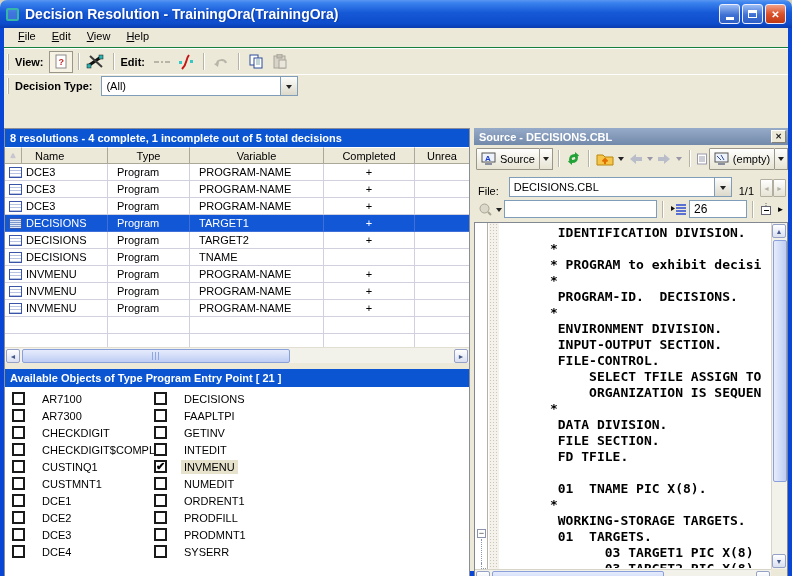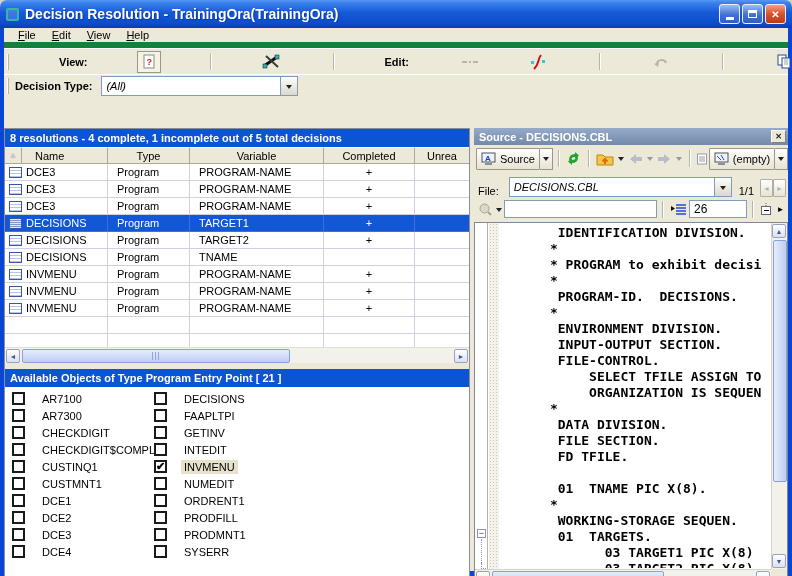--- a/index.html
+++ b/index.html
@@ -15,37 +15,37 @@
   .wbtn{width:21px;height:20px;border-radius:3px;border:1px solid #eef;display:flex;align-items:center;justify-content:center;
     background:linear-gradient(180deg,#9dbef5,#3f71d4 55%,#2e5fc6);color:#fff;font-weight:bold;font-size:10px;}
   .wbtn.min i{width:8px;height:3px;background:#fff;margin-top:9px;display:block;}
   .wbtn.max i{width:9px;height:8px;border:1px solid #fff;border-top:3px solid #fff;display:block;}
   .wbtn.close{background:linear-gradient(180deg,#f2a085,#da512a 50%,#bf3a14);}
 
   
   .body{height:548px;background:var(--chrome);border-left:4px solid var(--window-border);
     border-right:4px solid var(--window-border);border-bottom:5px solid var(--window-border);}
 
-  .menubar{height:20px;display:flex;align-items:center;padding-left:6px;border-bottom:6px solid #15803d;}
+  .menubar{height:20px;display:flex;padding-left:6px;border-bottom:1px solid #15803d;}
   .menu-item{display:inline-block;padding:2px 8px 3px 8px;}
   .menu-item::first-letter{text-decoration:underline;}
 
   .toolbar{display:flex;align-items:center;border-top:1px solid #fff;}
-  .tb1{height:26px;gap:44px;}
+  .tb1{height:26px;}
   .tb2{height:23px;}
   .grip{width:2px;height:16px;border-left:1px solid #fff;border-right:1px solid #b8b4a4;margin:0 4px 0 3px;}
   .vsep{width:1px;height:17px;background:#b8b4a4;box-shadow:1px 0 0 #fff;margin:0 5px;flex:none;}
   .tb-label{font-weight:bold;margin:0 5px 0 2px;white-space:nowrap;}
   .tbtn{height:22px;min-width:24px;display:flex;align-items:center;justify-content:center;border:1px solid transparent;flex:none;}
   .tbtn.active{background:#f6f2e4;border:1px solid #9a968a;}
   .arr{width:0;height:0;border:3px solid transparent;border-top:4px solid #222;margin-top:4px;}
   .arr.gray{border-top-color:#9a96a8;}
 
   .combo{height:20px;background:#fff;border:1px solid #7f9db9;display:flex;align-items:stretch;}
-  .combo .val{flex:1;display:flex;align-items:center;padding:8px 4px;white-space:nowrap;overflow:hidden;font-style:italic;}
+  .combo .val{flex:1;display:flex;align-items:center;padding:8px 4px;white-space:nowrap;overflow:hidden;}
   .combo .dropbtn{width:17px;border-left:1px solid #7f9db9;background:linear-gradient(180deg,#fdfdfb,#dcd9ca);display:flex;align-items:center;justify-content:center;}
   .dt-combo{width:197px;margin-left:4px;}
 
   
   .main{position:relative;height:474px;margin-top:29px;}
   .left-panel{position:absolute;left:0;top:2px;width:466px;bottom:2px;display:flex;flex-direction:column;border:1px solid #8a8e99;}
   .panel-header{height:18px;background:var(--header-blue);color:#fff;font-weight:bold;display:flex;align-items:center;padding:0 5px;flex:none;white-space:nowrap;overflow:hidden;}
 
   .grid-header{display:flex;height:17px;background:var(--chrome);flex:none;}
   .gh-cell{border-right:1px solid #aca899;border-bottom:1px solid #aca899;border-top:1px solid #fff;
@@ -606,21 +606,21 @@
               <div class="code-line">       FILE-CONTROL.</div>
               <div class="code-line">           SELECT TFILE ASSIGN TO</div>
               <div class="code-line">           ORGANIZATION IS SEQUEN</div>
               <div class="code-line">      *</div>
               <div class="code-line">       DATA DIVISION.</div>
               <div class="code-line">       FILE SECTION.</div>
               <div class="code-line">       FD TFILE.</div>
               <div class="code-line"> </div>
               <div class="code-line">       01  TNAME PIC X(8).</div>
               <div class="code-line">      *</div>
-              <div class="code-line">       WORKING-STORAGE SEQUEN.</div>
+              <div class="code-line">       WORKING-STORAGE TARGETS.</div>
               <div class="code-line">       01  TARGETS.</div>
               <div class="code-line">             03 TARGET1 PIC X(8)</div>
               <div class="code-line">             03 TARGET2 PIC X(8)</div>
             </div>
           <div class="vsb">
             <div class="sb up">
                 <span>▲</span>
               </div>
             <div class="vthumb"></div>
             <div class="sb down">

